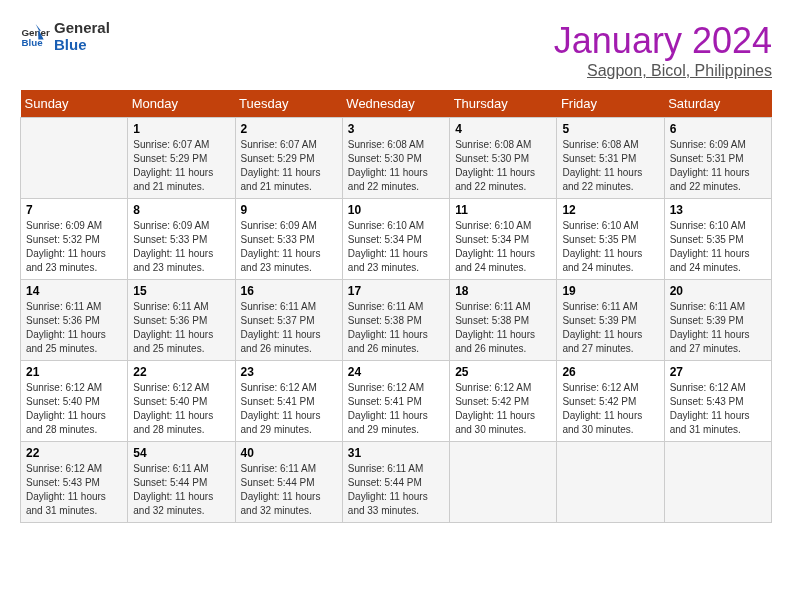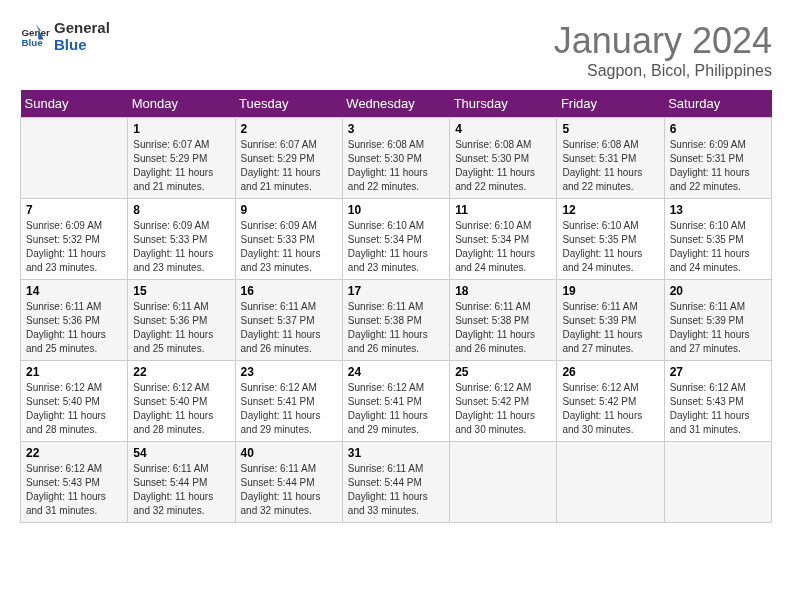--- a/index.html
+++ b/index.html
@@ -24,33 +24,34 @@
     .logo-icon {
       width: 30px;
       height: 30px;
     }
     .title-area {
       text-align: right;
     }
     .main-title {
       font-size: 36px;
       font-weight: normal;
-      color: #737373;
+      color: #a21caf;
     }
     .subtitle {
       font-size: 16px;
       color: #555;
+      text-decoration: underline;
     }
     table {
       width: 100%;
       border-collapse: collapse;
       font-size: 11px;
     }
     thead tr th {
-      background-color: #701a75;
+      background-color: #c2410c;
       color: #fff;
       padding: 6px 4px;
       text-align: left;
       font-size: 13px;
       font-weight: normal;
     }
     tbody tr td {
       vertical-align: top;
       padding: 4px 5px;
       border: 1px solid #ccc;

